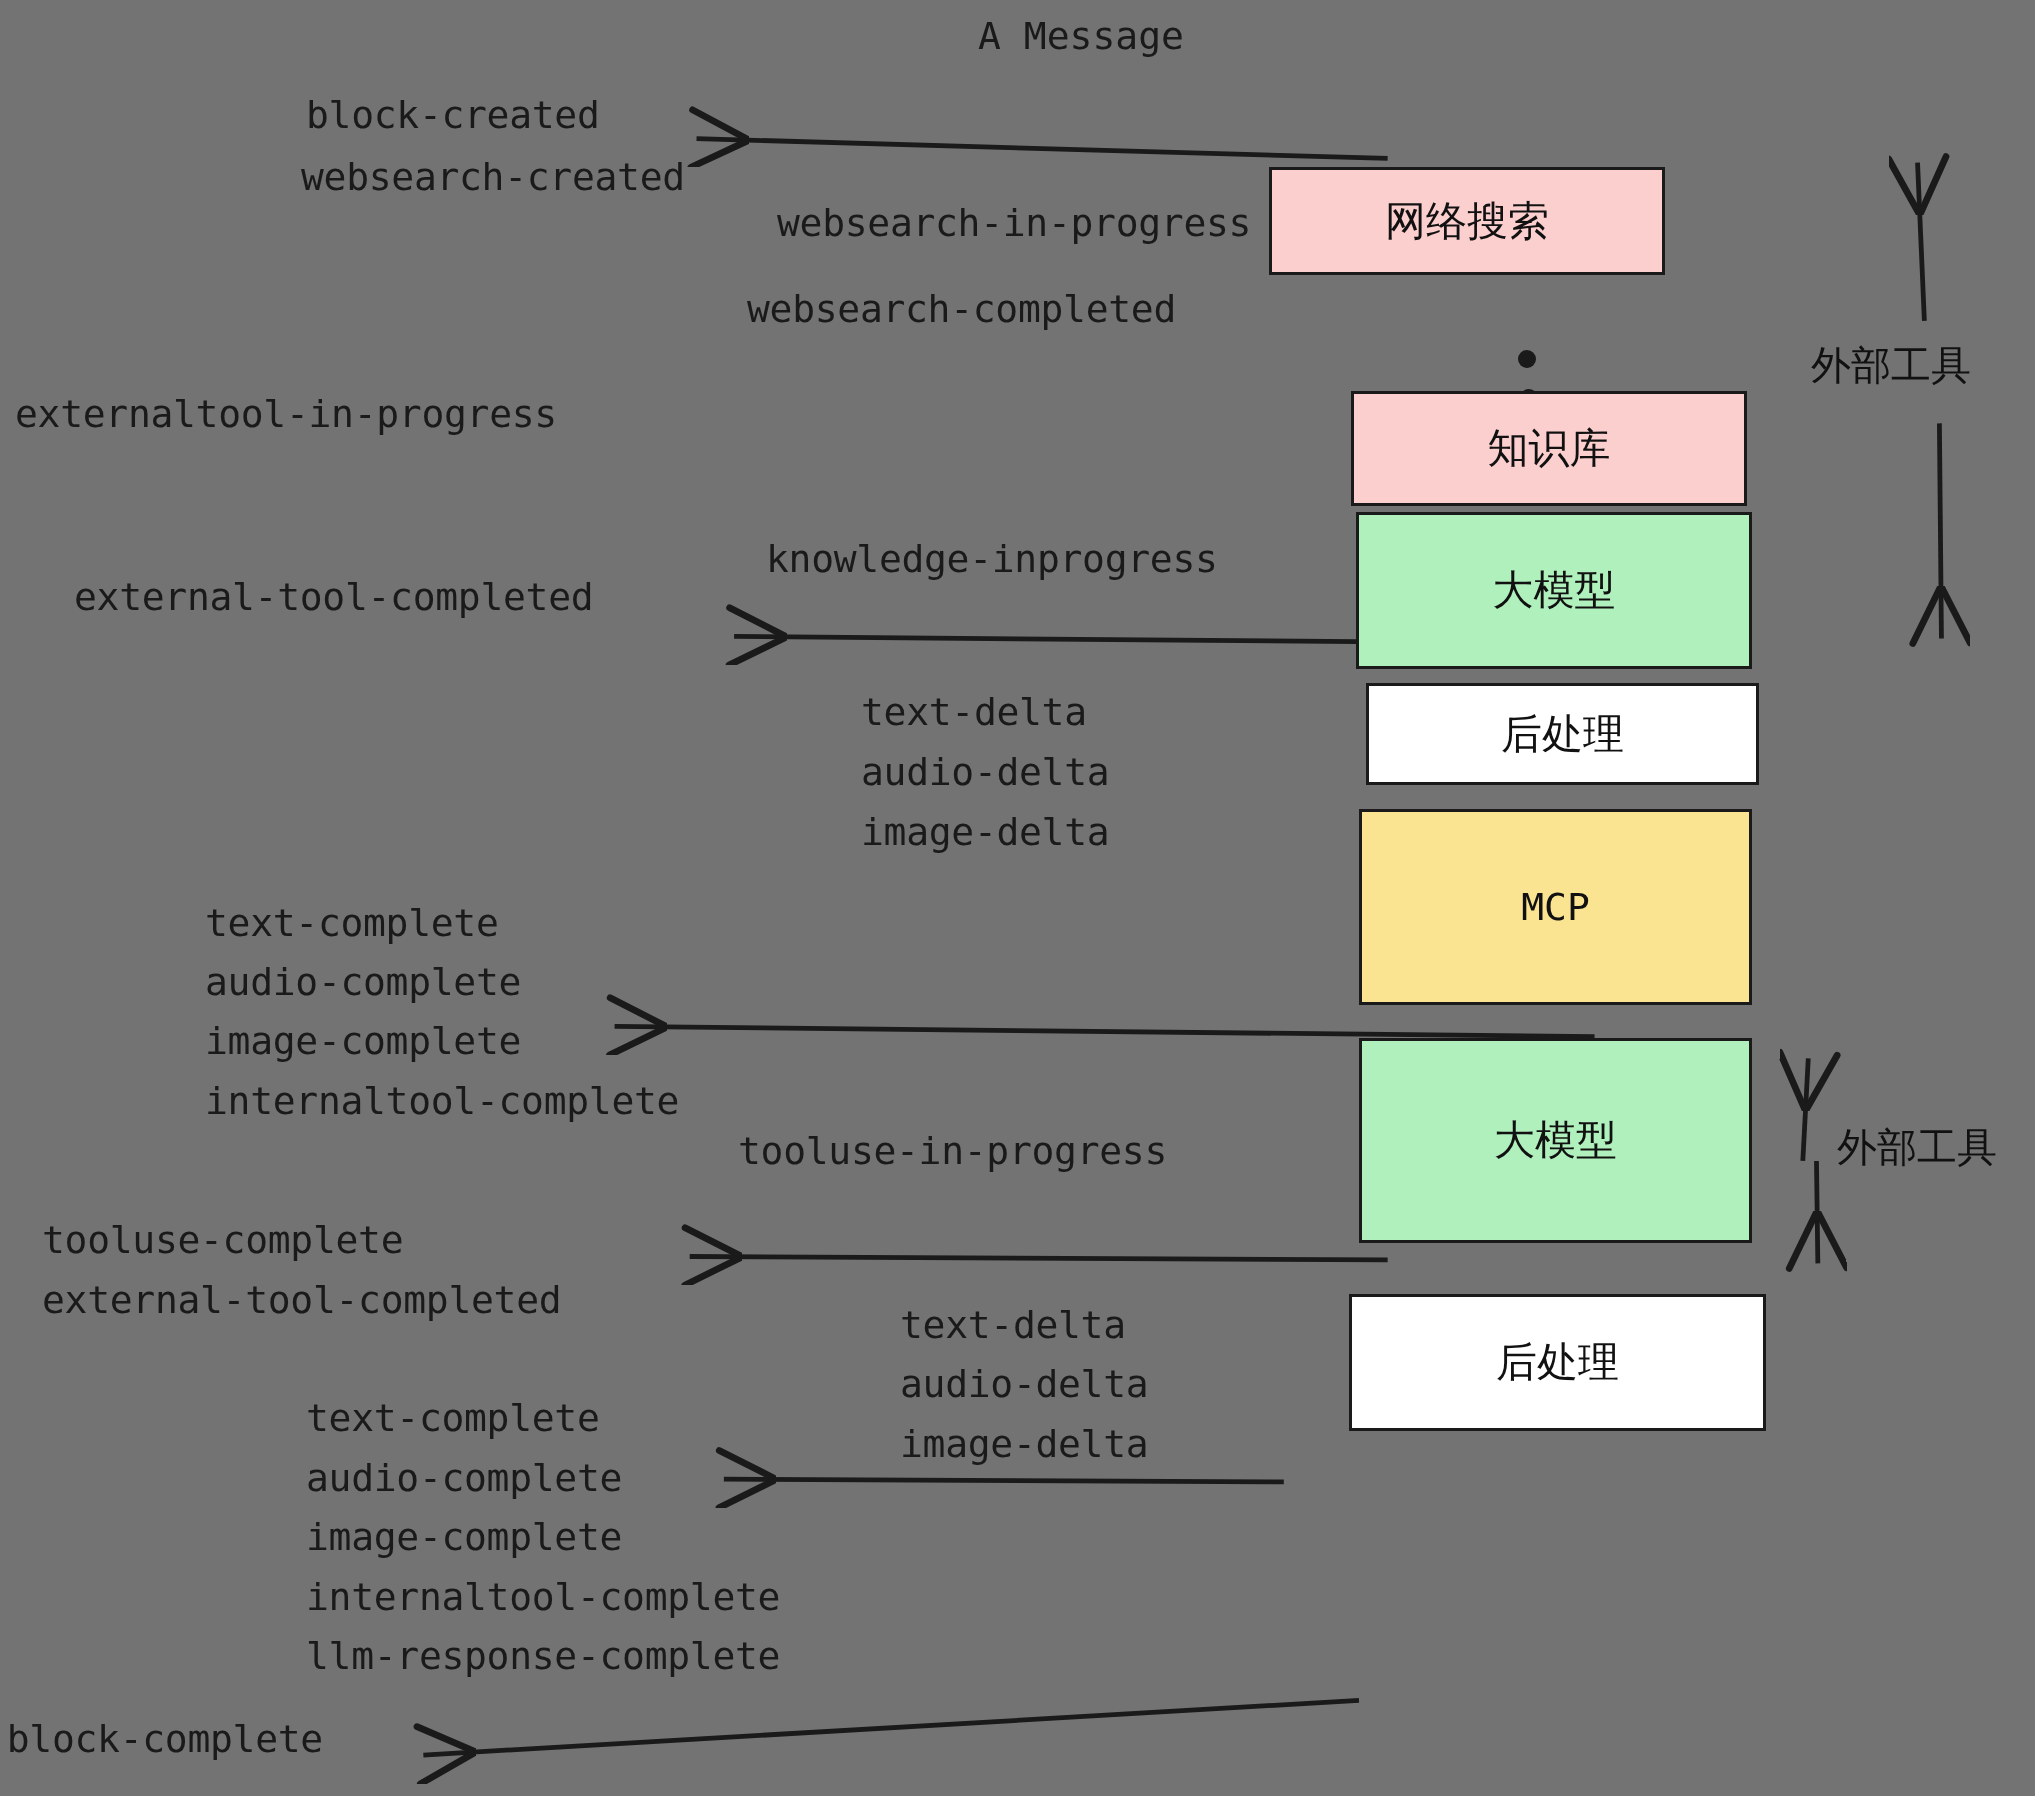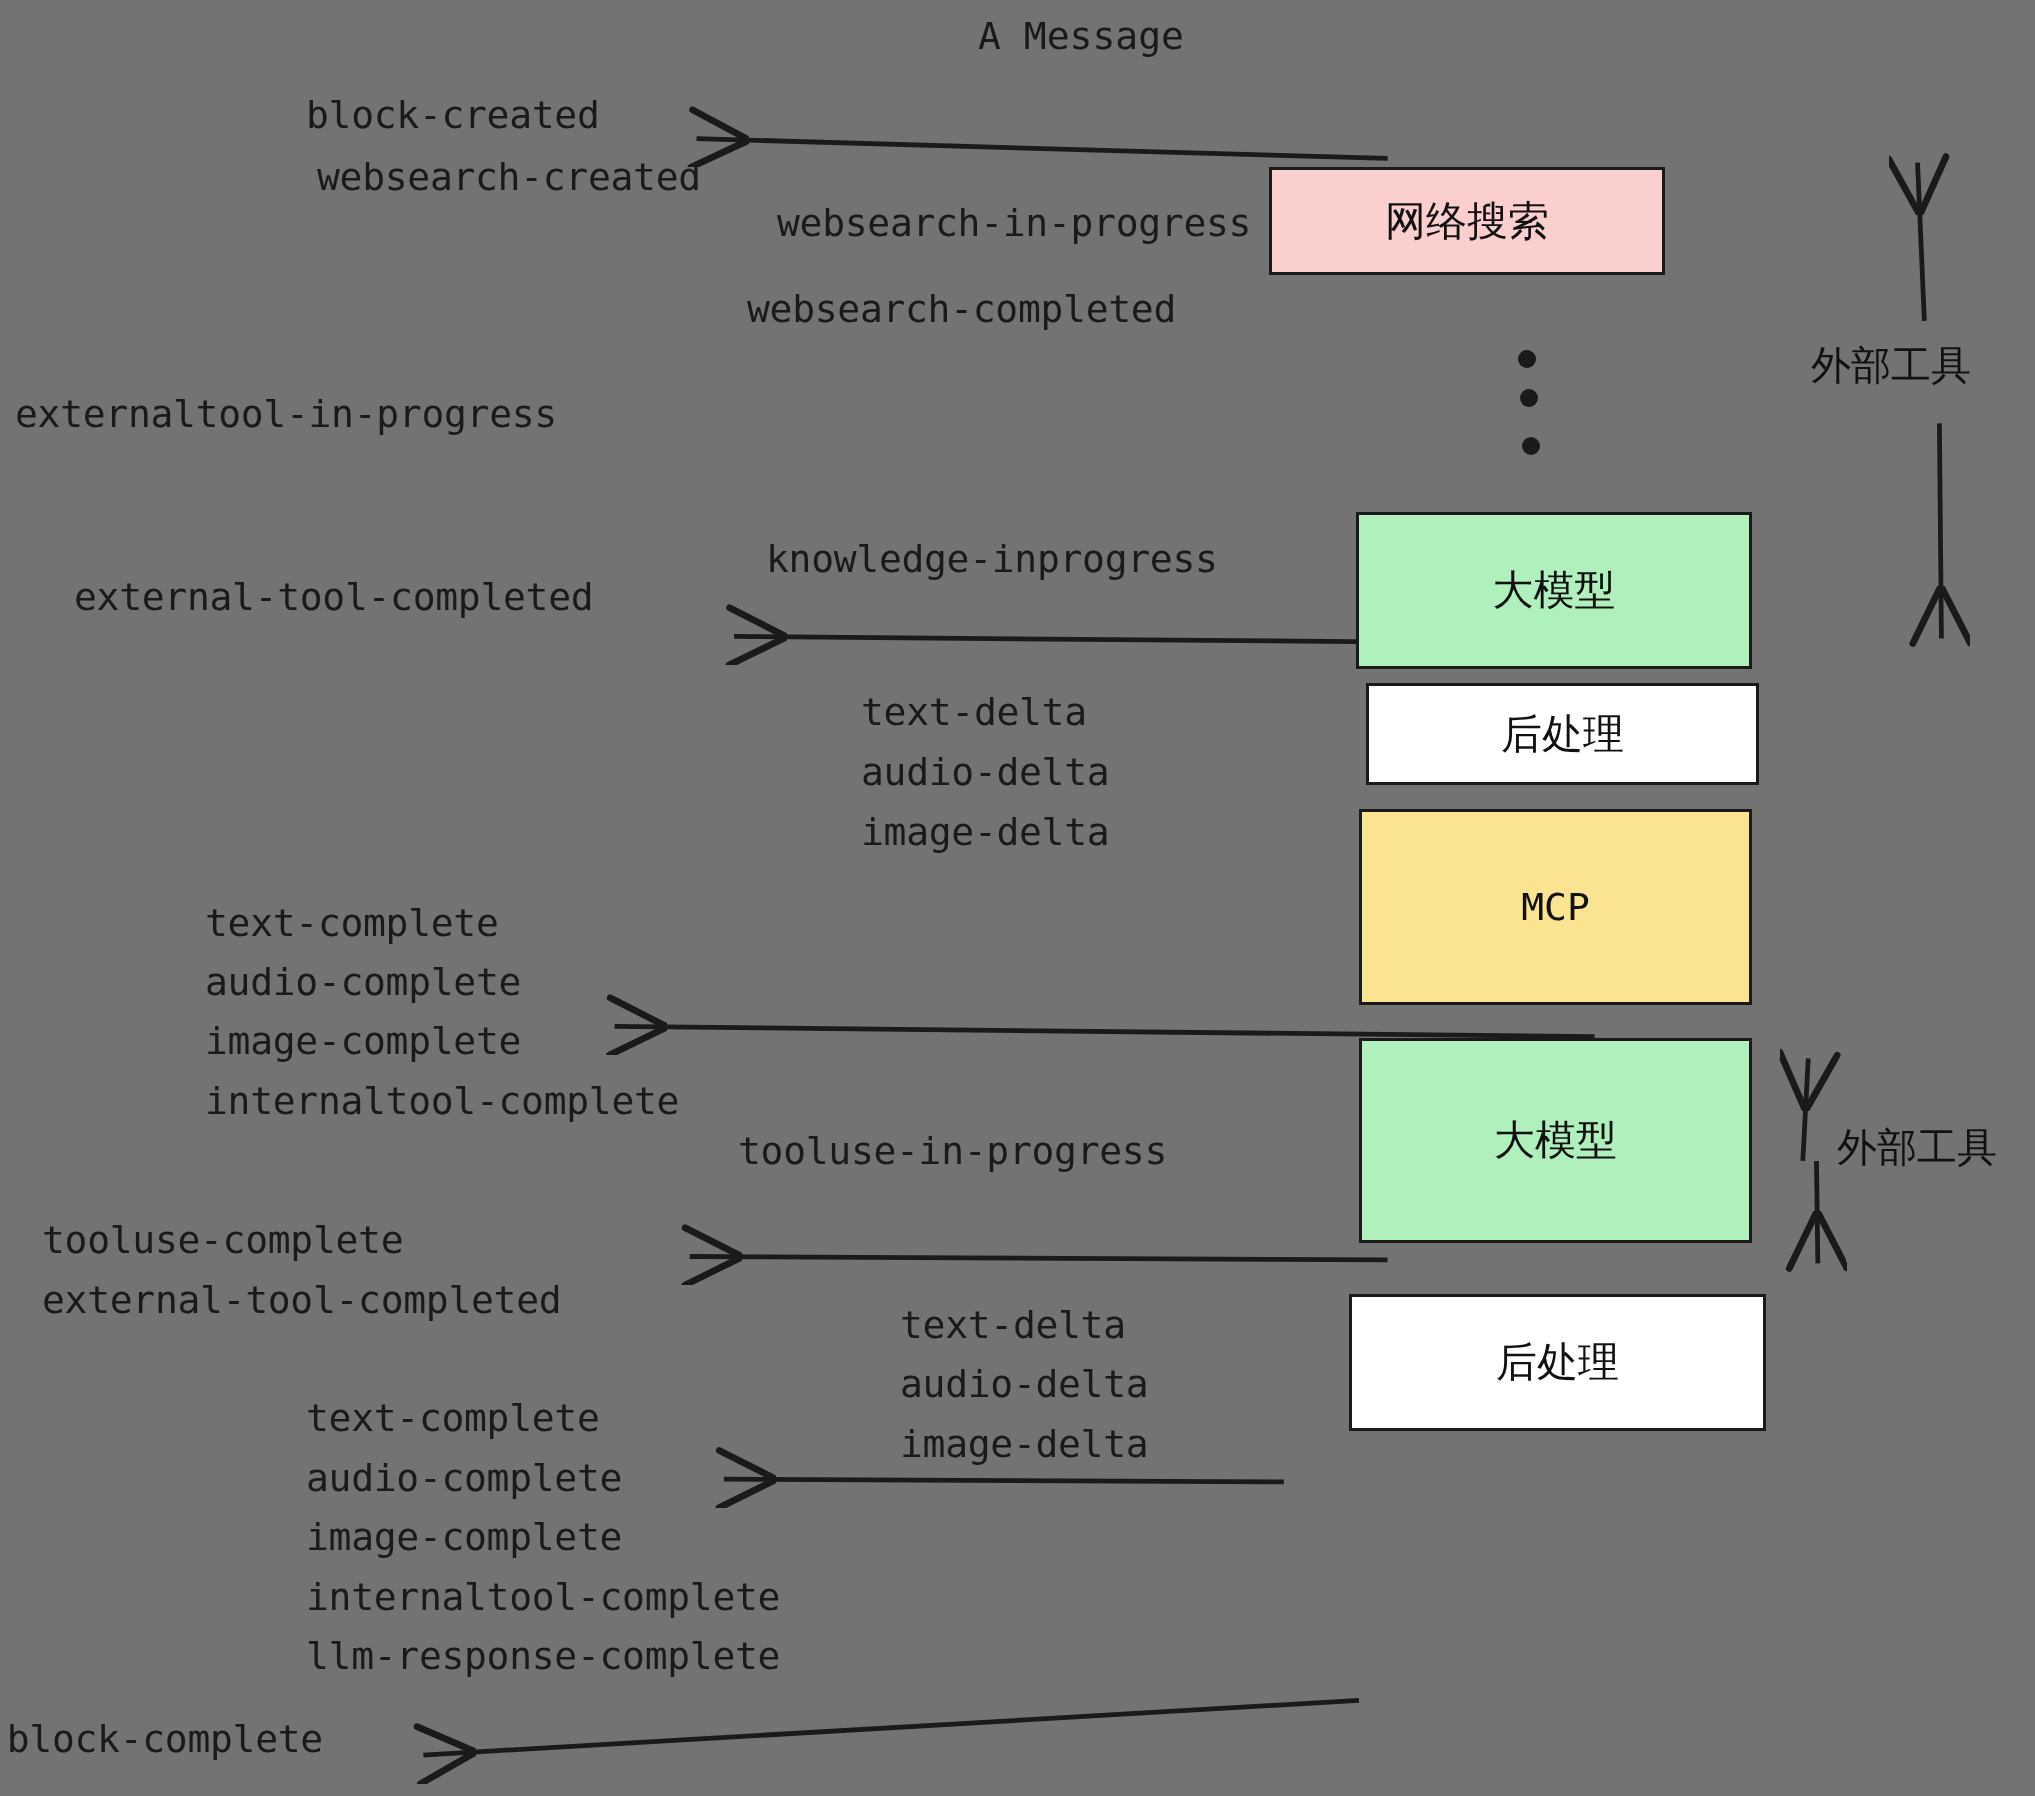--- a/index.html
+++ b/index.html
@@ -103,21 +103,21 @@
     <line x1="2840" y1="620" x2="2843" y2="935" stroke="#1a1a1a" stroke-width="7" marker-end="url(#ahu)"></line>
 
     <line x1="2640" y1="1700" x2="2648" y2="1550" stroke="#1a1a1a" stroke-width="7" marker-end="url(#ahu)"></line>
     <line x1="2660" y1="1700" x2="2662" y2="1850" stroke="#1a1a1a" stroke-width="7" marker-end="url(#ahu)"></line>
   </svg>
 
   <div class="title-label" style="left:978px; top:13.7px;">A Message</div>
 
   <div class="mono-label" style="left:306px; top:96px;">block-created</div>
 
-  <div class="mono-label" style="left:301px; top:158px;margin-left:16px;">websearch-created</div>
+  <div class="mono-label" style="left:301px; top:158px;">websearch-created</div>
 
   <div class="mono-label" style="left:777px; top:204px;text-align:right;">websearch-in-progress</div>
 
   <div class="mono-label" style="left:747px; top:290px;">websearch-completed</div>
 
   <div class="mono-label" style="left:15px; top:395px;">externaltool-in-progress</div>
 
   <div class="mono-label" style="left:766px; top:540px;">knowledge-inprogress</div>
 
   <div class="mono-label" style="left:74px; top:578px;">external-tool-completed</div>
@@ -163,20 +163,23 @@
   <div class="mono-label" style="left:6.8px; top:1720px;">block-complete</div>
 
   <div class="box" style="left: 1269px; top: 167px; width: 396px; height: 108px; background: rgb(252, 207, 207); border-color: rgb(26, 26, 26);">
     <span>网络搜索</span>
   </div>
 
   <div class="dot" style="left: 1518px; top: 350px; background: rgb(26, 26, 26);"></div>
   <div class="dot" style="left: 1520px; top: 389px; background: rgb(26, 26, 26);"></div>
   <div class="dot" style="left: 1522px; top: 437px; background: rgb(26, 26, 26);"></div>
 
+  <div class="box" style="left: 1351px; top: 391px; width: 396px; height: 115px; background: rgb(252, 207, 207); border-color: rgb(26, 26, 26);">
+    <span>知识库</span>
+  </div>
 
   <div class="box" style="left: 1356px; top: 512px; width: 396px; height: 157px; background: rgb(176, 240, 189); border-color: rgb(26, 26, 26);">
     <span>大模型</span>
   </div>
 
   <div class="box" style="left: 1366px; top: 683px; width: 393px; height: 102px; background: rgb(255, 255, 255); border-color: rgb(26, 26, 26);">
     <span>后处理</span>
   </div>
 
   <div class="box mcp-box" style="left: 1359px; top: 809px; width: 393px; height: 196px; background: rgb(250, 227, 145); border-color: rgb(26, 26, 26);">

